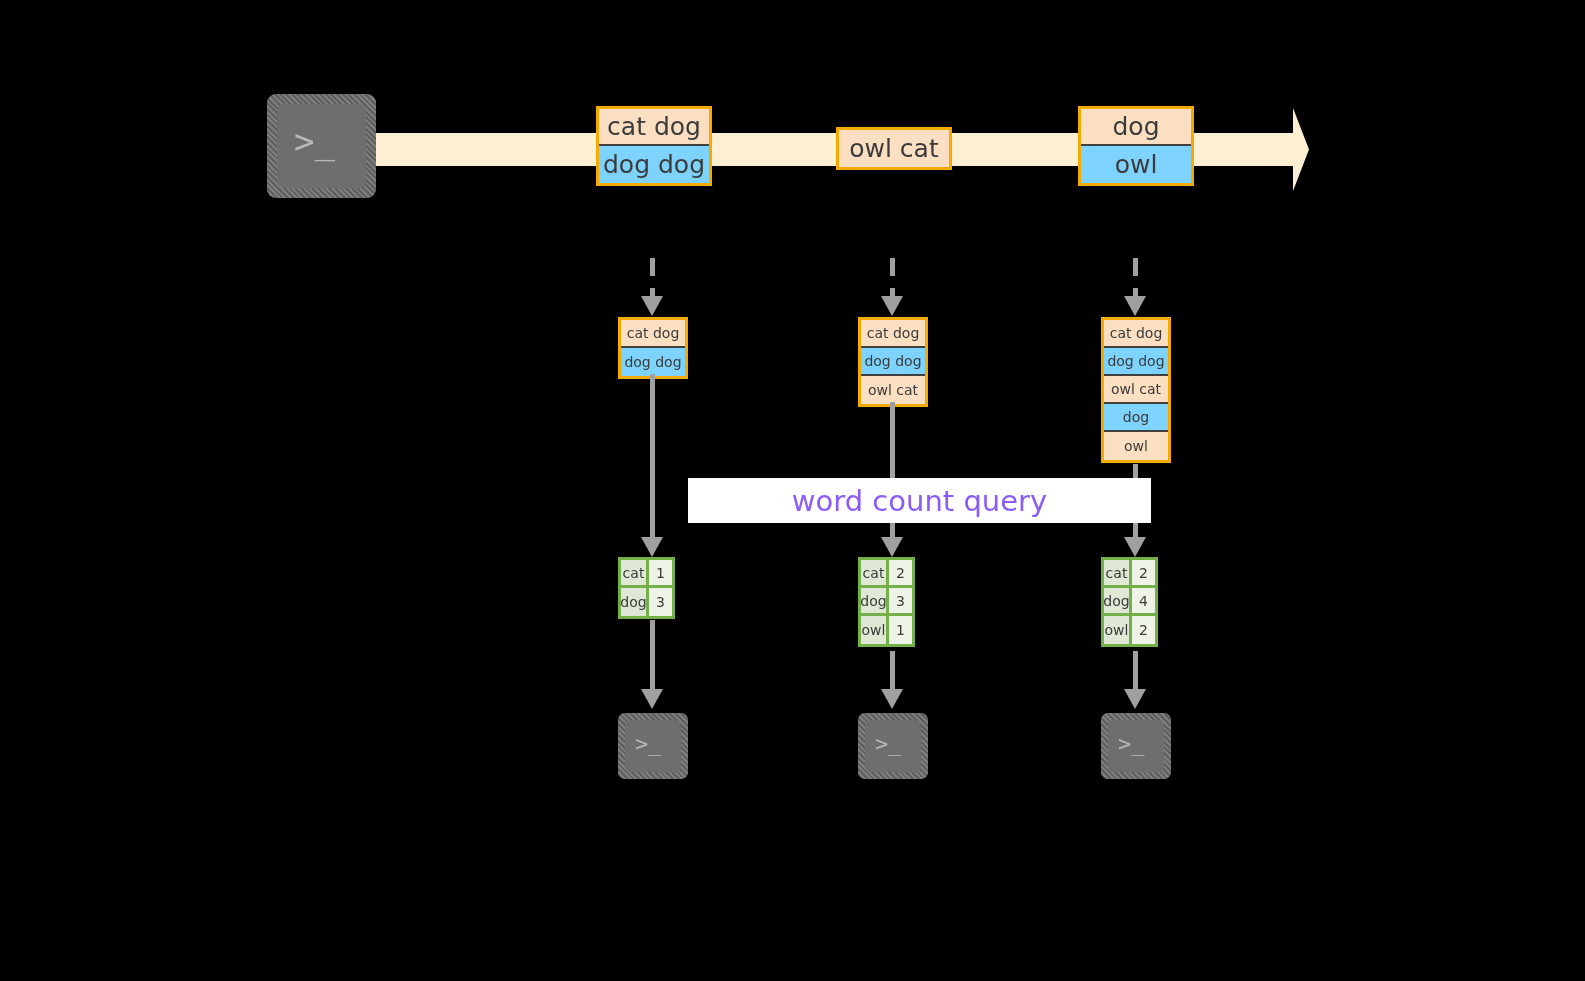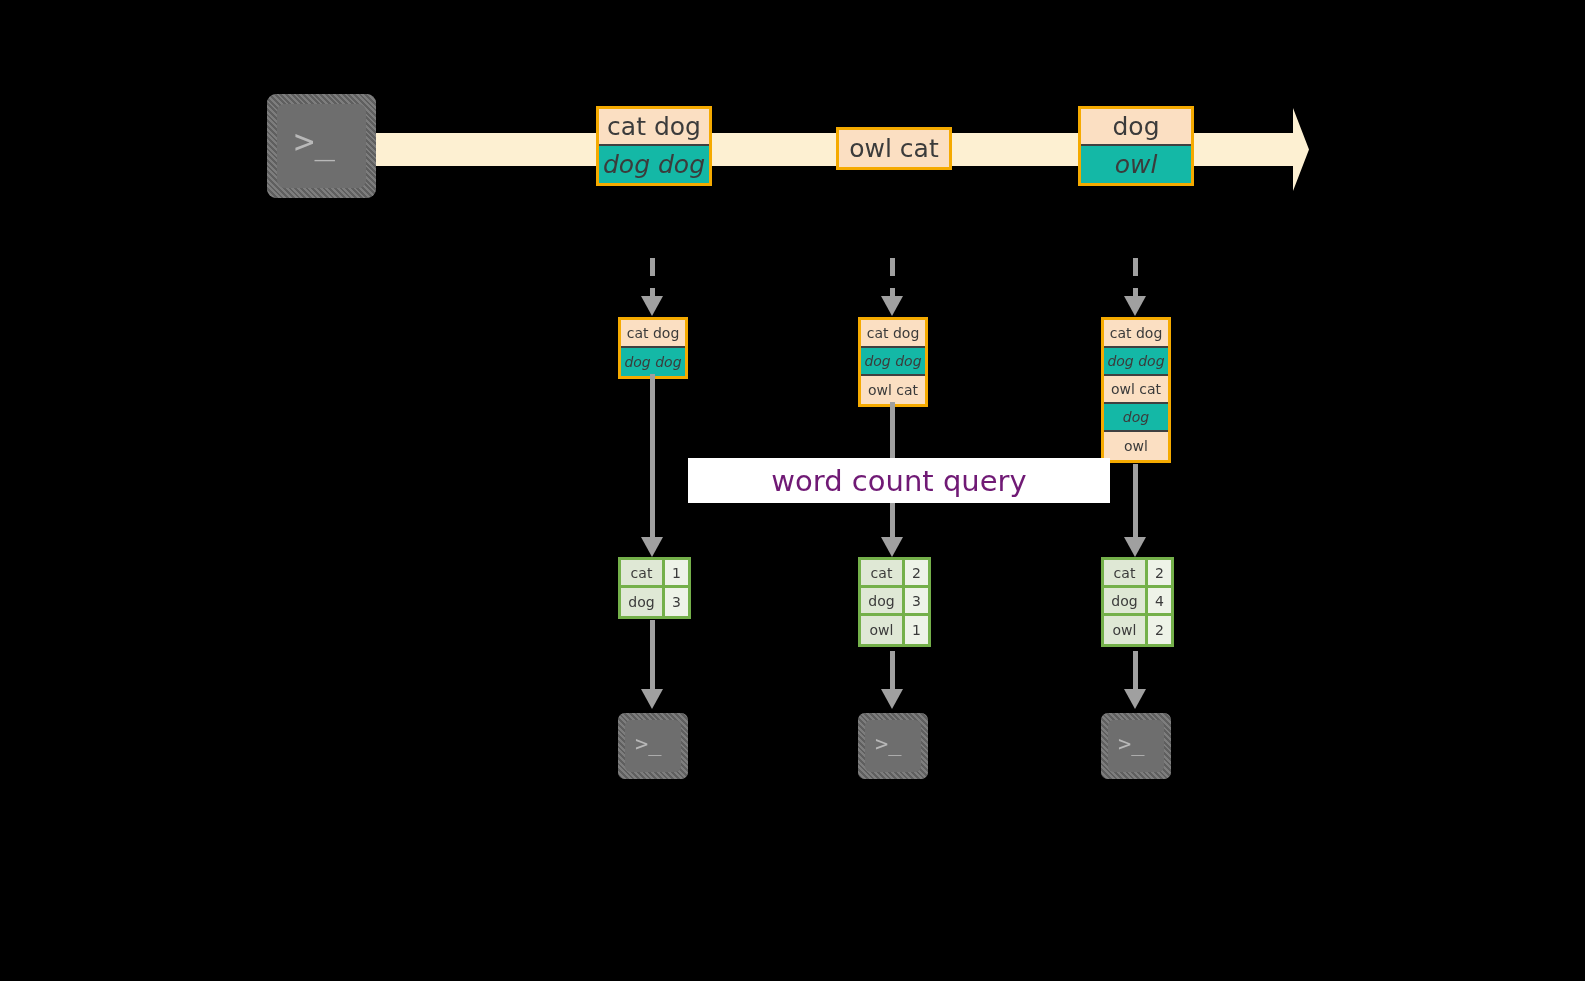--- a/index.html
+++ b/index.html
@@ -80,21 +80,21 @@
     background: #fdf0e4;
   }
   .obox .row {
     border-bottom: 2px solid #404040;
     display: flex; align-items: center; justify-content: center;
     color: #3b3b3b;
     white-space: nowrap;
   }
   .obox .row:last-child { border-bottom: none; }
   .obox .row.dark { background: #fbdfc2; }
-  .obox .row.light { background: #14b8a6; font-style: italic; }
+  .obox .row.light { background: #7dd3fc; }
 
   
   .obox.big .row { height: 37px; font-size: 25px; }
   .obox.b1 { left: 596px; top: 106px; width: 116px; }
   .obox.b2 { left: 836px; top: 127px; width: 116px; }
   .obox.b3 { left: 1078px; top: 106px; width: 116px; }
 
   
   .obox.mini { width: 70px; }
   .obox.mini .row { height: 28px; font-size: 14px; }
@@ -111,21 +111,21 @@
   .gbox .grow {
     display: flex;
     border-bottom: 3px solid #74b04a;
     height: 28px;
   }
   .gbox .grow:last-child { border-bottom: none; }
   .gbox .gcell {
     display: flex; align-items: center; justify-content: center;
     color: #3b3b3b; font-size: 14px; white-space: nowrap;
   }
-  .gbox .gcell.word { width: 44px; background: #dfe8d5; border-right: 3px solid #74b04a; }
+  .gbox .gcell.word { width: 28px; background: #dfe8d5; border-right: 3px solid #74b04a; }
   .gbox .gcell.count { width: 23px; background: #eef3e8; }
   .gbox.g1 { left: 618px; top: 557px; }
   .gbox.g2 { left: 858px; top: 557px; }
   .gbox.g3 { left: 1101px; top: 557px; }
 
   
   .vline {
     position: absolute;
     width: 5px;
     background: #a0a0a0;
@@ -139,25 +139,25 @@
   }
   .vhead {
     position: absolute;
     width: 22px; height: 20px;
   }
   .vhead svg { display: block; }
 
   
   .query-label {
     position: absolute;
-    left: 688px; top: 458px;
-    width: 422px; height: 45px;
+    left: 688px; top: 478px;
+    width: 463px; height: 45px;
     background: #ffffff;
     display: flex; align-items: center; justify-content: center;
-    color: #701a75;
+    color: #8b5cf6;
     font-size: 29px;
     white-space: nowrap;
   }
 </style>
 </head>
 <body>
 
 <div id="stage">
 
   <div class="stream-band"></div>

